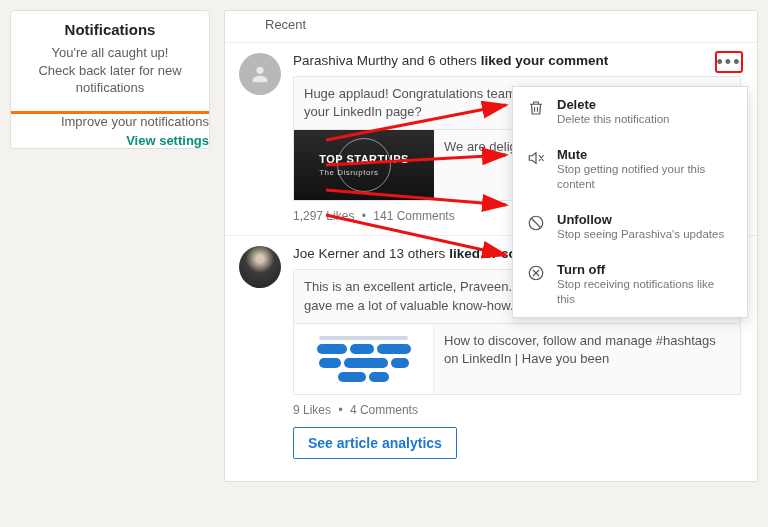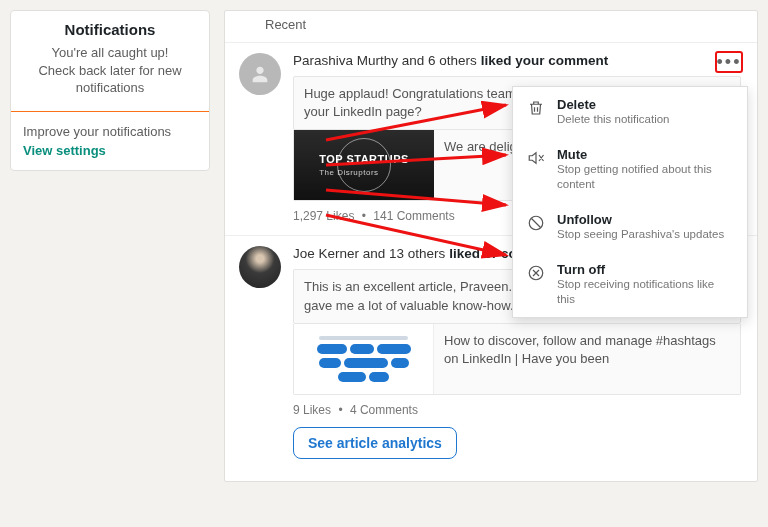--- a/index.html
+++ b/index.html
@@ -23,21 +23,21 @@
     flex-shrink: 0;
   }
   .card {
     background: #fff;
     border: 1px solid #e0dfdc;
     border-radius: 4px;
   }
   .sb-top { padding: 10px 12px 14px; text-align: center; }
   .sb-title { font-weight: 600; font-size: 15px; color: #1d2226; margin-bottom: 6px; }
   .sb-sub { font-size: 13px; color: #5e5e5e; line-height: 1.35; }
-  .sb-bottom { border-top: 1px solid #f97316; padding: 12px; text-align: left; }
+  .sb-bottom { border-top: 3px solid #f97316; padding: 0; text-align: right; }
   .sb-improve { font-size: 13px; color: #5e5e5e; margin-bottom: 4px; }
   .sb-link { font-size: 13px; color: #0a8f7e; font-weight: 600; cursor: pointer; }
   
   .main { flex: 1; }
   .main-card { background: #fff; border: 1px solid #e0dfdc; border-radius: 2px; padding-bottom: 10px; }
   .recent-head { padding: 6px 12px 10px; font-size: 13px; color: #5e5e5e; margin-left: 28px; }
   .notif {
     padding: 10px 16px 12px 14px;
     display: flex;
     gap: 12px;
@@ -94,21 +94,21 @@
   }
   .mt2-line { height:5px; background:#e3eef9; width:100%; border-radius:2px;}
   .mt2-row { display:flex; gap:3px; flex-wrap:wrap; }
   .pill { background:#1f77d0; height:10px; border-radius:5px; }
   .stats { font-size: 12px; color: #777; margin-top: 8px; }
   .stats .dot { padding: 0 4px; }
   .analytics-btn {
     display:inline-block; margin-top:10px;
     border: 1px solid #1f77d0; color:#1f77d0;
     font-size: 14px; font-weight: 600;
-    padding: 7px 14px; border-radius: 8px; cursor:pointer;
+    padding: 7px 14px; border-radius: 2px; cursor:pointer;
     background:#fff;
   }
   .time-ago { position:absolute; right:16px; top:34px; font-size:12px; color:#999; }
   
   .more-btn {
     position:absolute; right:14px; top:8px;
     width:28px; height:22px;
     display:flex; align-items:center; justify-content:center;
     cursor:pointer; color:#666;
   }
@@ -256,21 +256,21 @@
     </div>
   </div>
   <div class="dd-item">
     <div class="dd-icon">
       <svg viewBox="0 0 24 24">
           <path d="M3 9v6h4l5 4V5L7 9H3zM16 8l6 8M22 8l-6 8"></path>
         </svg>
     </div>
     <div class="dd-text">
       <div class="dd-title">Mute</div>
-      <div class="dd-sub">Stop getting notified about this content</div>
+      <div class="dd-sub">Stop getting notified your this content</div>
     </div>
   </div>
   <div class="dd-item">
     <div class="dd-icon">
       <svg viewBox="0 0 24 24">
           <circle cx="12" cy="12" r="9"></circle>
           <path d="M6 6l12 12"></path>
         </svg>
     </div>
     <div class="dd-text">

